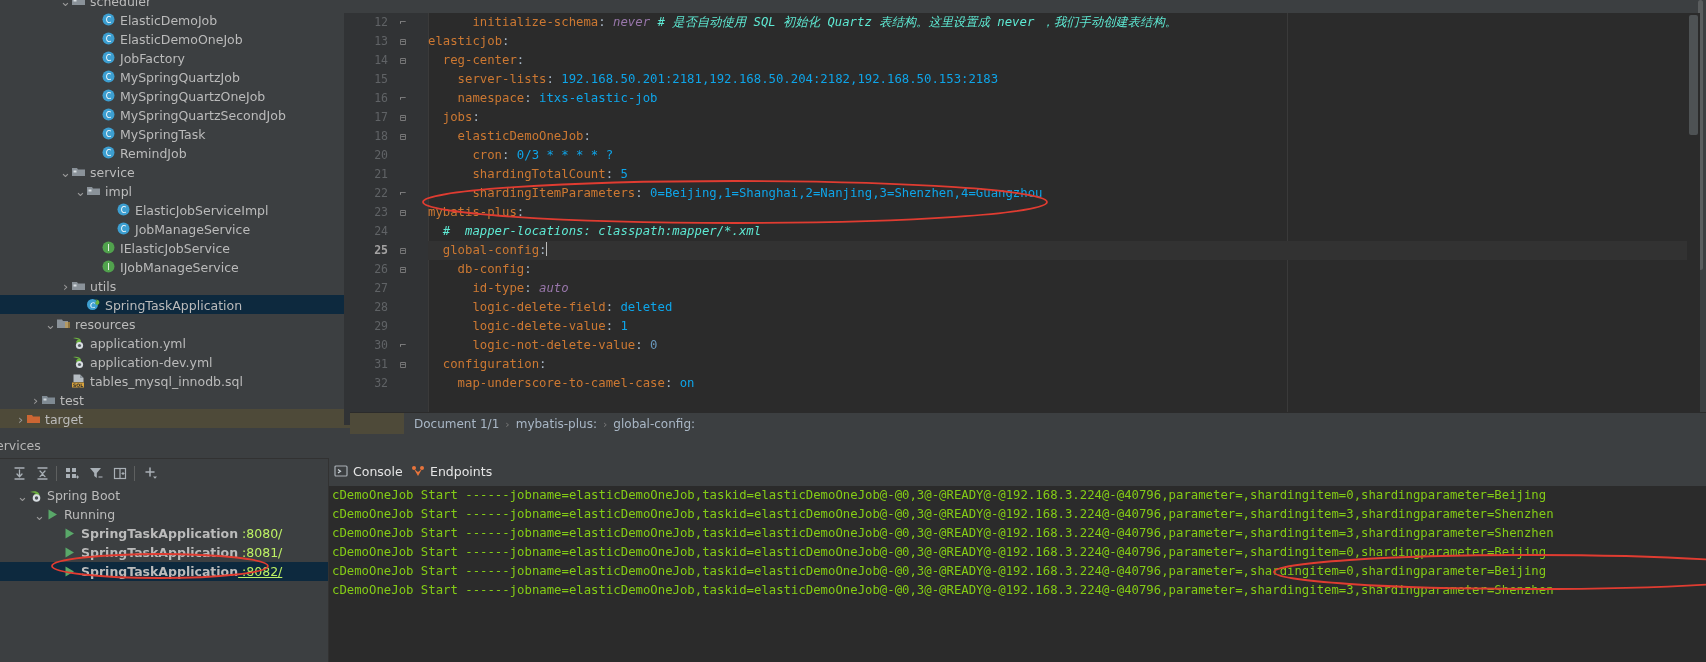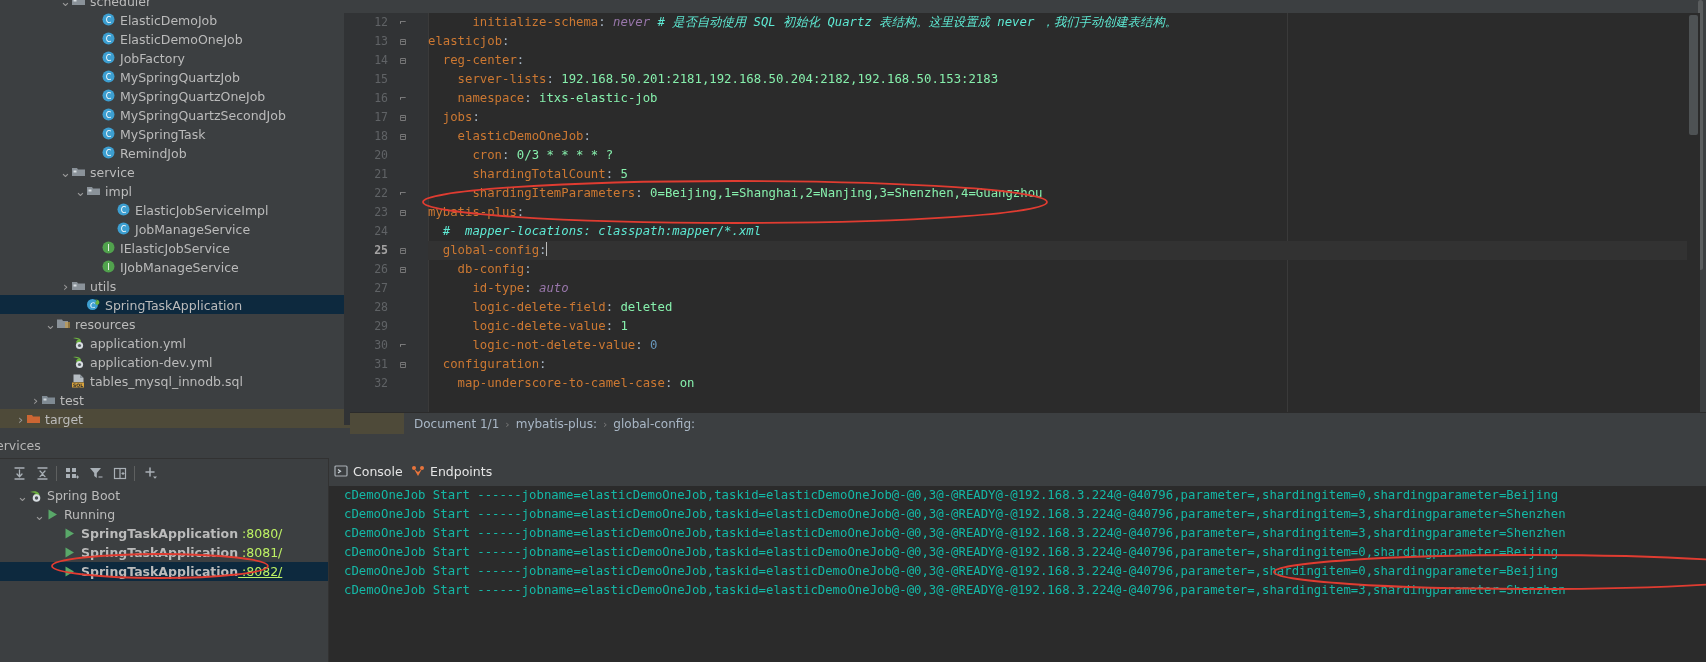--- a/index.html
+++ b/index.html
@@ -23,21 +23,21 @@
   
   .editor{position:absolute;left:344px;top:0;width:1356px;height:412px;background:#2b2b2b;overflow:hidden;margin-top:13px;}
   .gutter{position:absolute;left:0;top:0;width:84px;height:412px;background:#313335;}
   .codearea{position:absolute;left:0;top:0;width:1356px;height:412px;}
   .crow{position:relative;height:19px;line-height:19px;font-family:"DejaVu Sans Mono","Liberation Mono",monospace;font-size:12.3px;white-space:pre;}
   .lnum{position:absolute;left:0;width:44px;text-align:right;color:#606366;font-family:"DejaVu Sans Mono","Liberation Mono",monospace;font-size:11.5px;}
   .lnum.cur{color:#a4a3a3;font-weight:bold;}
   .fold{position:absolute;left:54px;width:10px;text-align:center;color:#8d8d8d;font-size:10px;}
   .ctext{position:absolute;left:84px;}
   .k{color:#cc7832;}
-  .v{color:#86efac;}
+  .v{color:#0ea5e9;}
   .num{color:#6897bb;}
   .cmt{color:#5eead4;font-style:italic;}
   .kw{color:#9876aa;font-style:italic;}
   .punct{color:#a9b7c6;}
   .caret{display:inline-block;width:1px;height:14px;background:#bbbbbb;vertical-align:-2px;}
   .ed-scroll{position:absolute;right:0;top:0;width:13px;height:412px;background:#2b2b2b;}
   .ed-thumb{position:absolute;right:2px;top:2px;width:9px;height:120px;background:#4e5254;border-radius:2px;}
   .guide{position:absolute;top:0;width:1px;height:412px;background:#3a3a3a;}
   .curline{position:absolute;left:84px;right:13px;height:19px;background:#323232;}
 
@@ -59,21 +59,21 @@
   .svc-node .app-name{font-weight:bold;color:#bbbbbb;}
   .svc-node .port{color:#bef264;}
   .svc-node.sel .port{text-decoration:underline;}
   .svc-vline{position:absolute;left:328px;top:24px;width:1px;height:204px;background:#323232;}
 
   
   .con-tabs{position:absolute;left:329px;top:24px;width:1377px;height:28px;background:#3c3f41;}
   .ctab{position:absolute;top:0;height:28px;line-height:28px;font-size:12.5px;color:#e5e5e5;white-space:nowrap;}
   .ctab .tico{display:inline-block;width:14px;height:14px;vertical-align:-2px;margin-right:5px;}
   .console{position:absolute;left:329px;top:52px;width:1377px;height:176px;background:#2b2b2b;overflow:hidden;}
-  .logline{height:19px;line-height:19px;white-space:pre;font-family:"DejaVu Sans Mono","Liberation Mono",monospace;font-size:12.3px;color:#14b8a6;padding-left:15px;}
+  .logline{height:19px;line-height:19px;white-space:pre;font-family:"DejaVu Sans Mono","Liberation Mono",monospace;font-size:12.3px;color:#84cc16;padding-left:3px;}
 
   
   .annot{position:absolute;pointer-events:none;}
   svg.ellipse-svg{overflow:visible;}
 </style>
 </head>
 <body>
 
 <div class="app">
 

